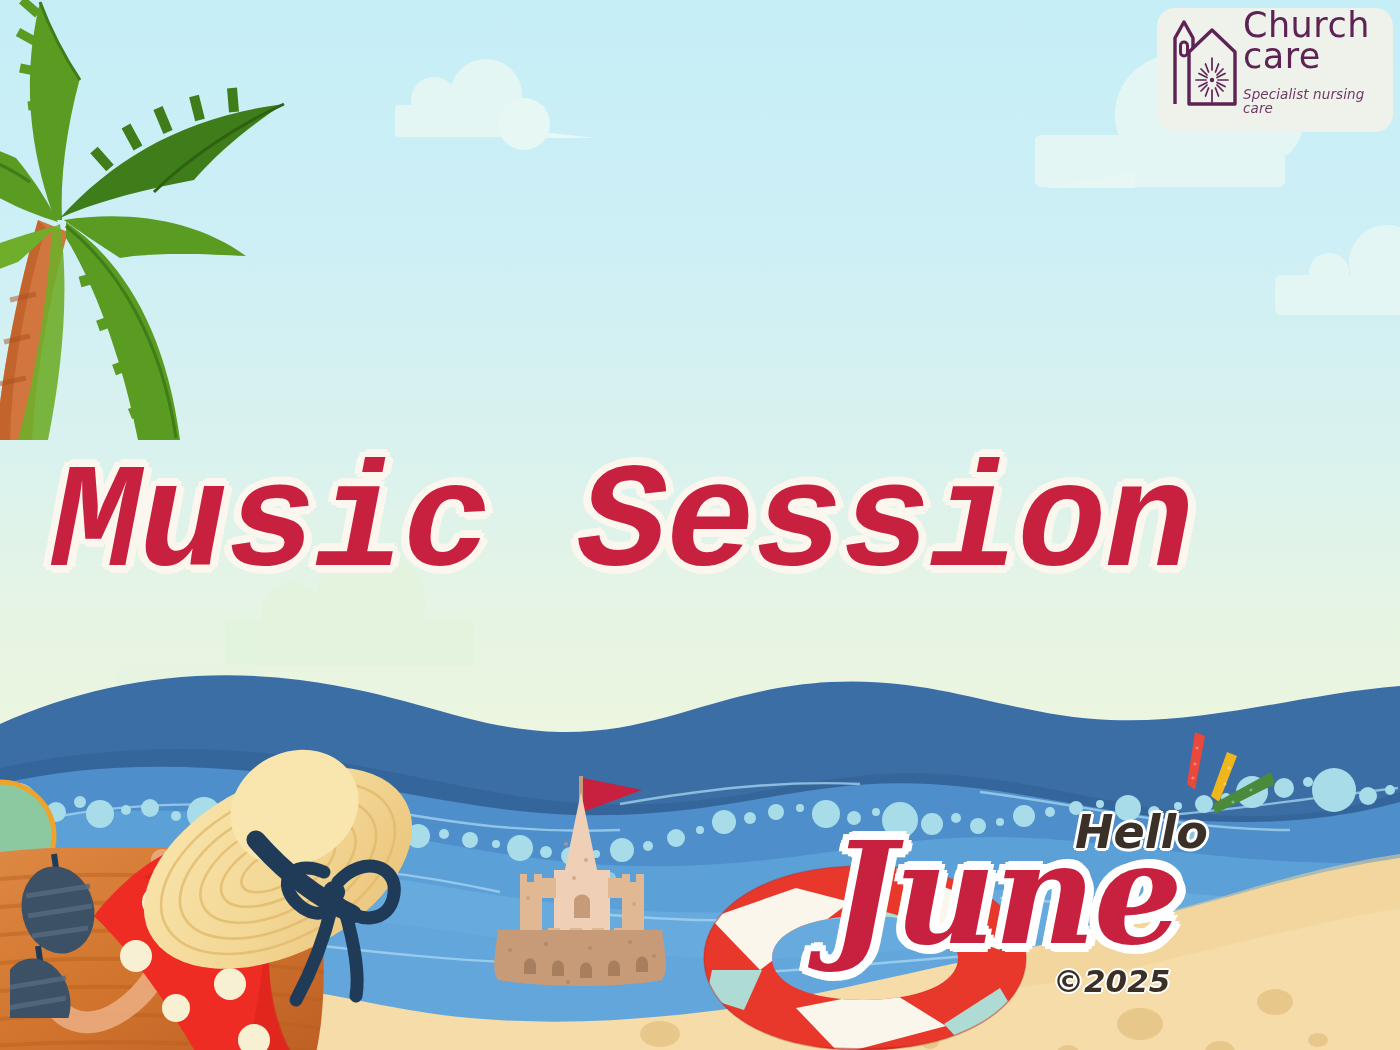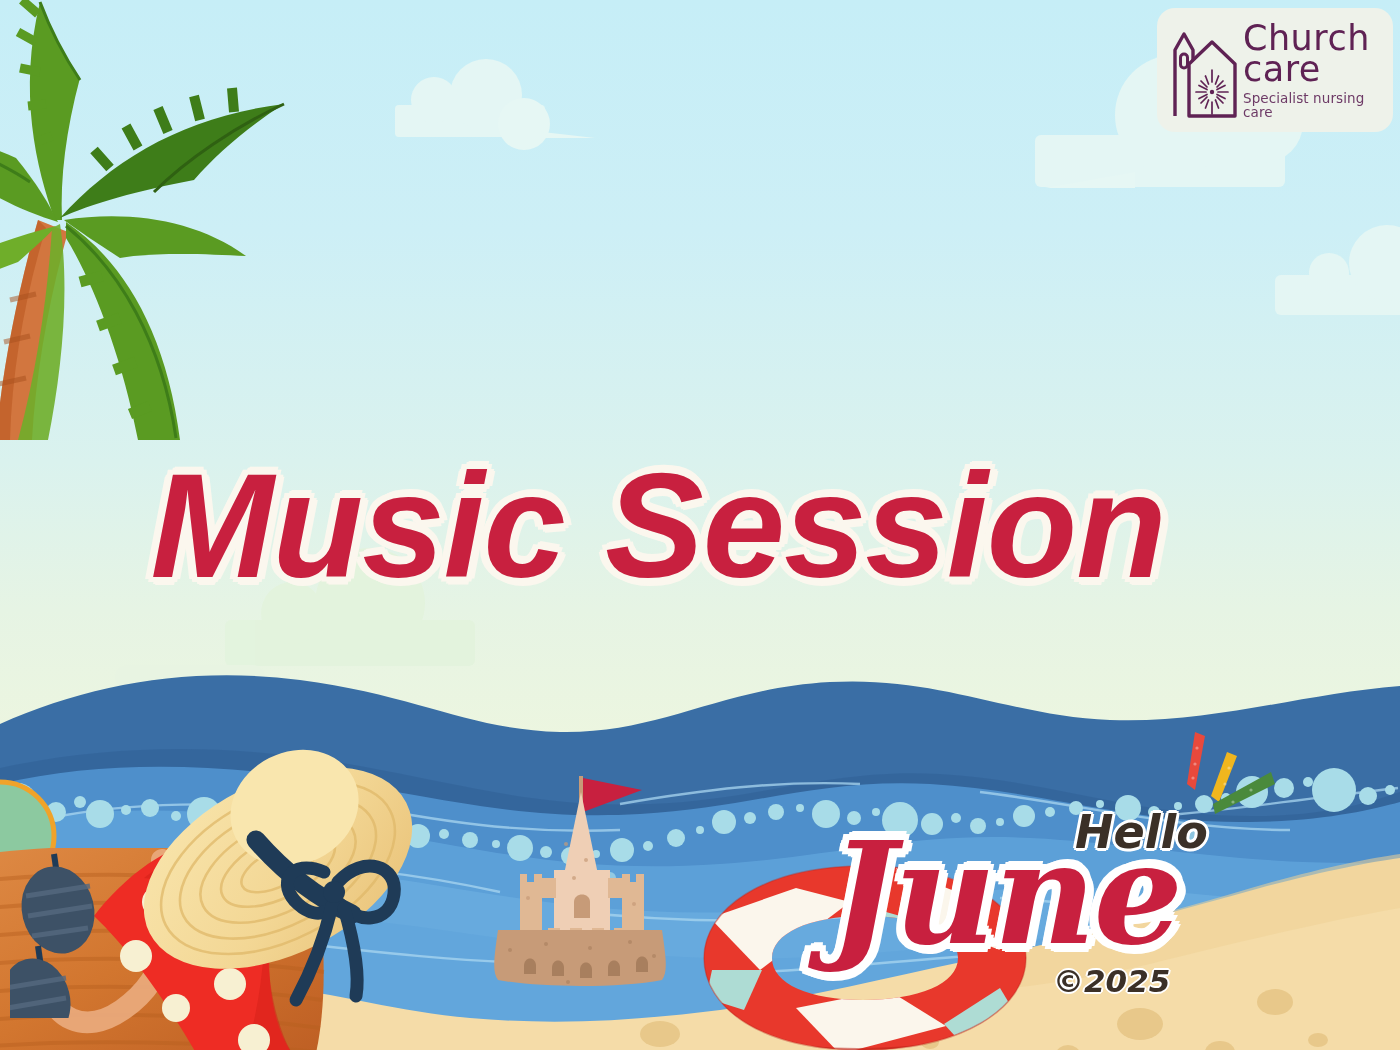--- a/index.html
+++ b/index.html
@@ -44,31 +44,30 @@
   
   #sea{position:absolute;left:0;top:672px;width:1400px;height:378px;overflow:hidden;}
 
   
   .obj{position:absolute;}
 
   
   #title{
     position:absolute;left:0;top:452px;width:1244px;
     text-align:center;
-    font-family:Liberation Sans, sans-serif;
+    font-family:Liberation Mono, monospace;
     font-size:148px;font-weight:bold;font-style:italic;
     color:#c8203f;
     letter-spacing:-1px;
     line-height:1;
     text-shadow:
       -7px 0 0 #fbf7ee, 7px 0 0 #fbf7ee, 0 -7px 0 #fbf7ee, 0 7px 0 #fbf7ee,
       -5px -5px 0 #fbf7ee, 5px -5px 0 #fbf7ee, -5px 5px 0 #fbf7ee, 5px 5px 0 #fbf7ee,
       -8px 2px 0 #fbf7ee, 8px 2px 0 #fbf7ee, 2px -8px 0 #fbf7ee, 2px 8px 0 #fbf7ee;
     white-space:nowrap;
-    margin-left:36px;
   }
 
   
   #hello{
     position:absolute;left:1075px;top:805px;
     font-family:"DejaVu Sans",sans-serif;
     font-size:46px;font-weight:bold;font-style:italic;
     color:#3b3027;
     text-shadow:
       -3px 0 0 #fff,3px 0 0 #fff,0 -3px 0 #fff,0 3px 0 #fff,
@@ -92,32 +91,32 @@
     color:#3b3027;
     text-shadow:-2px 0 0 #fff,2px 0 0 #fff,0 -2px 0 #fff,0 2px 0 #fff,
       -1px -1px 0 #fff,1px -1px 0 #fff,-1px 1px 0 #fff,1px 1px 0 #fff;
     text-align:center;
   }
 
   
   #logo{
     position:absolute;left:1157px;top:8px;width:236px;height:124px;
     background:#eef2ea;border-radius:18px;
-    display:flex;align-items:center;
+    display:flex;
   }
   #logo-mark{width:74px;height:100px;margin-left:10px;flex:0 0 auto;}
   #logo-text{margin-left:2px;line-height:1;}
   #logo-line1,#logo-line2{
     font-family:"DejaVu Sans",sans-serif;
     font-size:35px;color:#5f2254;font-weight:400;letter-spacing:.5px;
   }
   #logo-line2{margin-top:-4px;}
   #logo-tag{
     font-family:"DejaVu Sans",sans-serif;
-    font-size:13.5px;color:#6d3a66;margin-top:5px;letter-spacing:.1px;
+    font-size:13.5px;color:#6d3a66;margin-top:14px;letter-spacing:.1px;font-style:italic;
   }
 </style>
 </head>
 <body>
 
 <div id="poster">
 
   <div class="cloud" id="cloud-a"></div>
   <div id="cloud-a-c"></div>
   <div id="cloud-a-tip"></div>

